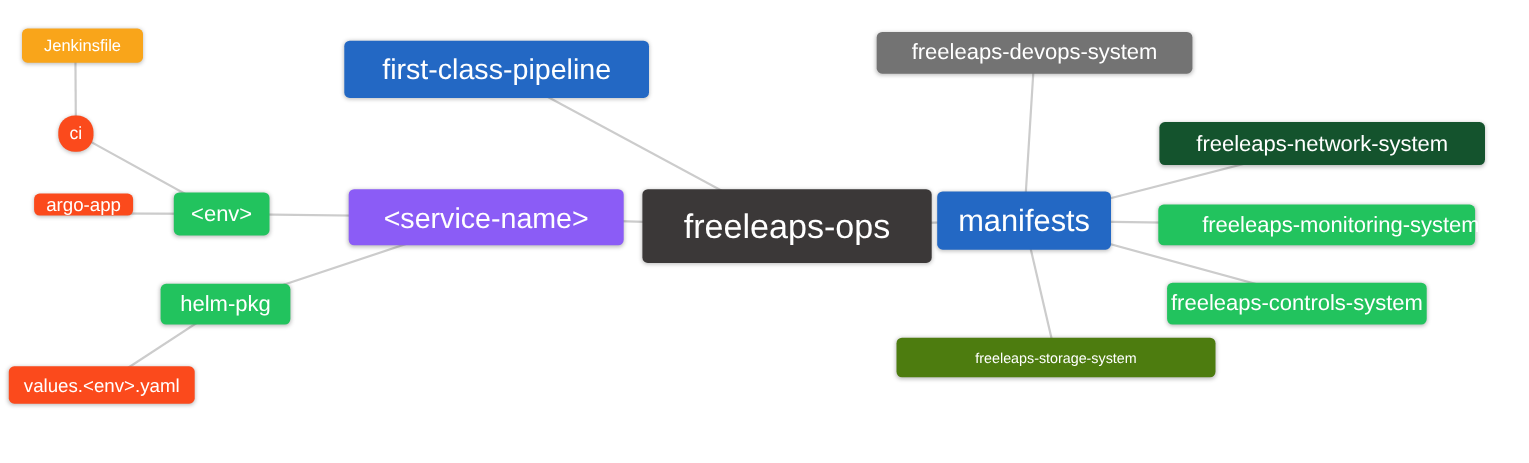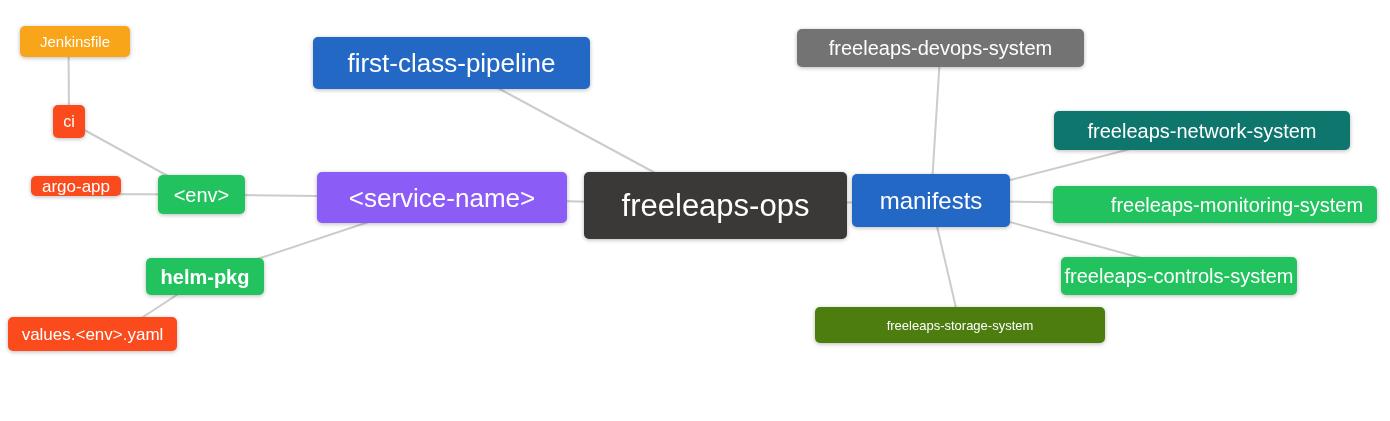--- a/index.html
+++ b/index.html
@@ -53,25 +53,25 @@
       <line x1="715.5" y1="205.5" x2="931" y2="200.5" stroke="#cccccc" stroke-width="2"></line>
       <line x1="931" y1="200.5" x2="940.5" y2="48" stroke="#cccccc" stroke-width="2"></line>
       <line x1="931" y1="200.5" x2="1202" y2="130.5" stroke="#cccccc" stroke-width="2"></line>
       <line x1="931" y1="200.5" x2="1215" y2="204.5" stroke="#cccccc" stroke-width="2"></line>
       <line x1="931" y1="200.5" x2="1207" y2="276" stroke="#cccccc" stroke-width="2"></line>
       <line x1="931" y1="200.5" x2="960" y2="325" stroke="#cccccc" stroke-width="2"></line>
     </svg>
 <div class="node" style="left: 313px; top: 37px; width: 277px; height: 52px; font-size: 26px; background: rgb(35, 104, 196); color: rgb(255, 255, 255);">first-class-pipeline</div>
     <div class="node" style="left: 584px; top: 172px; width: 263px; height: 67px; font-size: 31px; background: rgb(59, 56, 56); color: rgb(255, 255, 255);">freeleaps-ops</div>
     <div class="node" style="left: 317px; top: 172px; width: 250px; height: 51px; font-size: 26px; background: #8b5cf6; color: rgb(255, 255, 255);">&lt;service-name&gt;</div>
-    <div class="node" style="left: 852px; top: 174px; width: 158px; height: 53px; font-size: 24px; background: rgb(35, 104, 196); color: rgb(255, 255, 255);">manifests</div>
+    <div class="node" style="left: 852px; top: 174px; width: 158px; height: 53px; font-size: 28px; background: rgb(35, 104, 196); color: rgb(255, 255, 255);">manifests</div>
     <div class="node" style="left: 158px; top: 175px; width: 87px; height: 39px; font-size: 20px; background: rgb(34, 195, 94); color: rgb(255, 255, 255);">&lt;env&gt;</div>
-    <div class="node" style="left: 146px; top: 258px; width: 118px; height: 37px; font-size: 20px; background: rgb(34, 195, 94); color: rgb(255, 255, 255); font-weight: bold;">helm-pkg</div>
-    <div class="node" style="left: 53px; top: 105px; width: 32px; height: 33px; font-size: 16px; background: rgb(251, 74, 28); color: rgb(255, 255, 255);">ci</div>
+    <div class="node" style="left: 146px; top: 258px; width: 118px; height: 37px; font-size: 20px; background: rgb(34, 195, 94); color: rgb(255, 255, 255);">helm-pkg</div>
+    <div class="node" style="left: 53px; top: 105px; width: 32px; height: 33px; font-size: 16px; background: rgb(251, 74, 28); color: rgb(255, 255, 255); border-radius: 15px;">ci</div>
     <div class="node" style="left: 31px; top: 176px; width: 90px; height: 20px; font-size: 17px; background: rgb(251, 74, 28); color: rgb(255, 255, 255);">argo-app</div>
-    <div class="node" style="left: 8px; top: 317px; width: 169px; height: 34px; font-size: 17px; background: rgb(251, 74, 28); color: rgb(255, 255, 255);">values.&lt;env&gt;.yaml</div>
+    <div class="node" style="left: 8px; top: 333px; width: 169px; height: 34px; font-size: 17px; background: rgb(251, 74, 28); color: rgb(255, 255, 255);">values.&lt;env&gt;.yaml</div>
     <div class="node" style="left: 20px; top: 26px; width: 110px; height: 31px; font-size: 15px; background: rgb(249, 165, 26); color: rgb(255, 255, 255);">Jenkinsfile</div>
     <div class="node" style="left: 797px; top: 29px; width: 287px; height: 38px; font-size: 20px; background: #737373; color: rgb(255, 255, 255);">freeleaps-devops-system</div>
-    <div class="node" style="left: 1054px; top: 111px; width: 296px; height: 39px; font-size: 20px; background: #0f766e; color: rgb(255, 255, 255);">freeleaps-network-system</div>
-    <div class="node" style="left: 1053px; top: 186px; width: 324px; height: 37px; font-size: 20px; background: rgb(34, 195, 94); color: rgb(255, 255, 255); padding-left: 44px;">freeleaps-monitoring-system</div>
+    <div class="node" style="left: 1054px; top: 111px; width: 296px; height: 39px; font-size: 20px; background: #14532d; color: rgb(255, 255, 255);">freeleaps-network-system</div>
+    <div class="node" style="left: 1053px; top: 186px; width: 288px; height: 37px; font-size: 20px; background: rgb(34, 195, 94); color: rgb(255, 255, 255); padding-left: 44px;">freeleaps-monitoring-system</div>
     <div class="node" style="left: 1061px; top: 257px; width: 236px; height: 38px; font-size: 20px; background: rgb(34, 195, 94); color: rgb(255, 255, 255);">freeleaps-controls-system</div>
     <div class="node" style="left: 815px; top: 307px; width: 290px; height: 36px; font-size: 13px; background: #4d7c0f; color: rgb(255, 255, 255);">freeleaps-storage-system</div>
   </div>
 
 </body></html>

